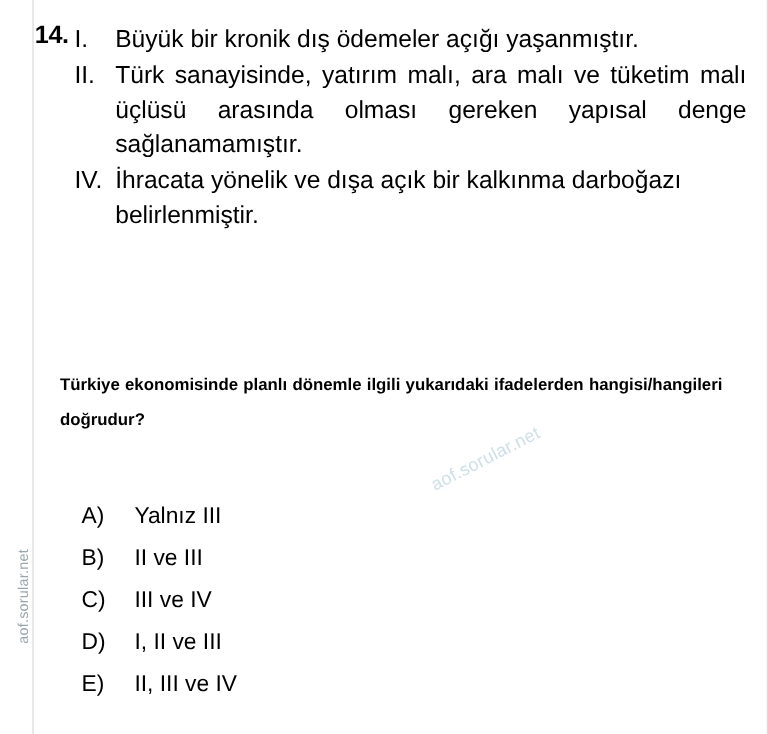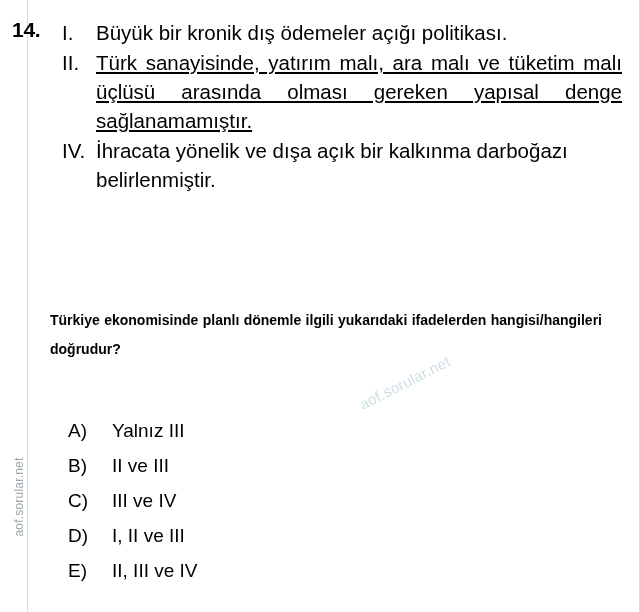--- a/index.html
+++ b/index.html
@@ -63,21 +63,21 @@
     color: #cfe0e6;
     transform: rotate(-27deg);
     white-space: nowrap;
     pointer-events: none;
     letter-spacing: 0.3px;
   }
   .wm-1 { left: 355px; top: 374px; }
 
   .qnum {
     position: absolute;
-    left: 12px;
+    left: 29px;
     top: 18px;
     font-size: 21px;
     font-weight: bold;
     letter-spacing: -0.3px;
   }
 
   .roman-list {
     position: absolute;
     left: 62px;
     top: 18px;
@@ -93,21 +93,20 @@
   .roman-label {
     width: 34px;
     flex: 0 0 34px;
     text-align: left;
   }
   .roman-text {
     flex: 1 1 auto;
   }
   .roman-text.justify {
     text-align: justify;
-    text-decoration: underline;
   }
 
   .stem {
     position: absolute;
     left: 50px;
     top: 306px;
     width: 552px;
     font-size: 14px;
     line-height: 29px;
     font-weight: bold;
@@ -145,21 +144,21 @@
 
   <div class="side-watermark">aof.sorular.net</div>
   <div class="wm wm-1">aof.sorular.net</div>
 
   <div class="qnum">14.</div>
 
   <div class="roman-list">
 
     <div class="roman-item">
       <div class="roman-label">I.</div>
-      <div class="roman-text">Büyük bir kronik dış ödemeler açığı politikası.</div>
+      <div class="roman-text">Büyük bir kronik dış ödemeler açığı yaşanmıştır.</div>
     </div>
 
     <div class="roman-item">
       <div class="roman-label">II.</div>
       <div class="roman-text justify">Türk sanayisinde, yatırım malı, ara malı ve tüketim malı üçlüsü arasında olması gereken yapısal denge sağlanamamıştır.</div>
     </div>
 
 
     <div class="roman-item">
       <div class="roman-label">IV.</div>

